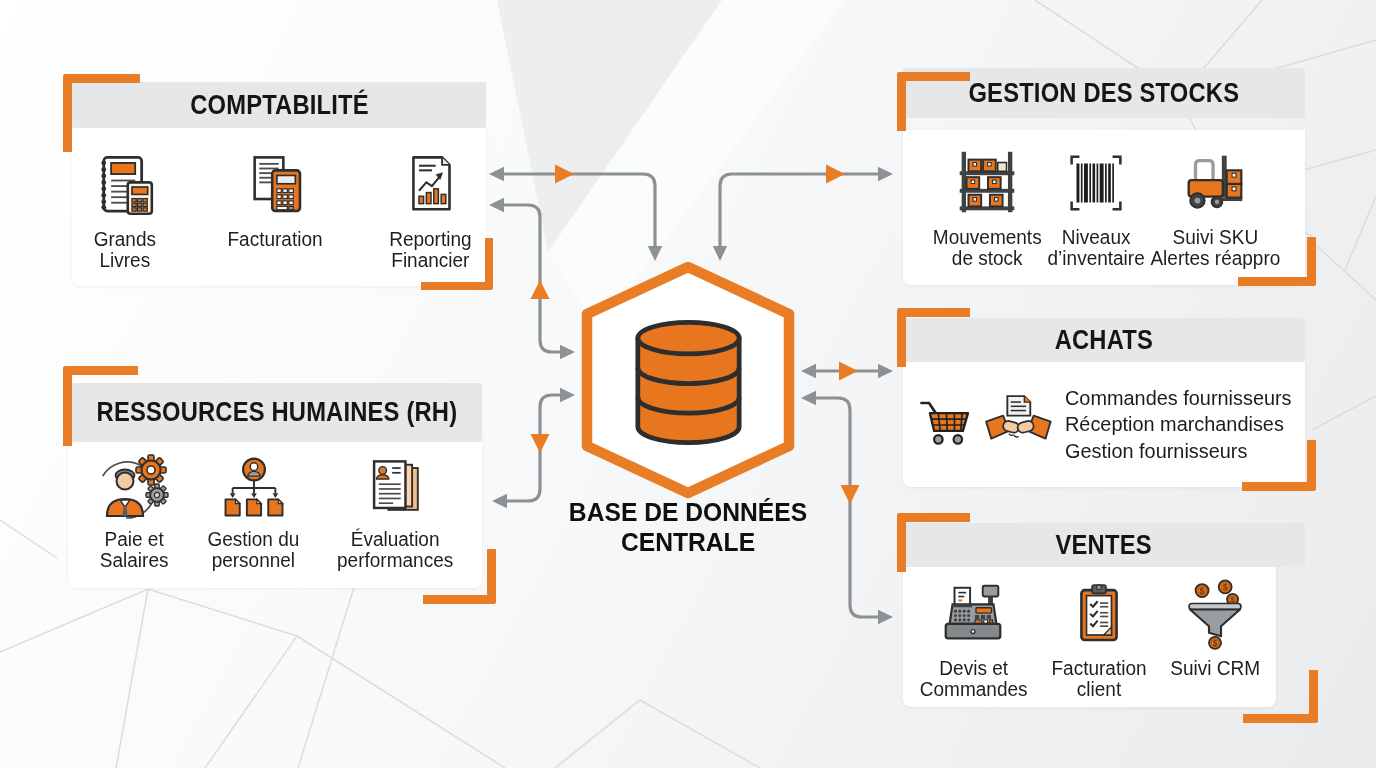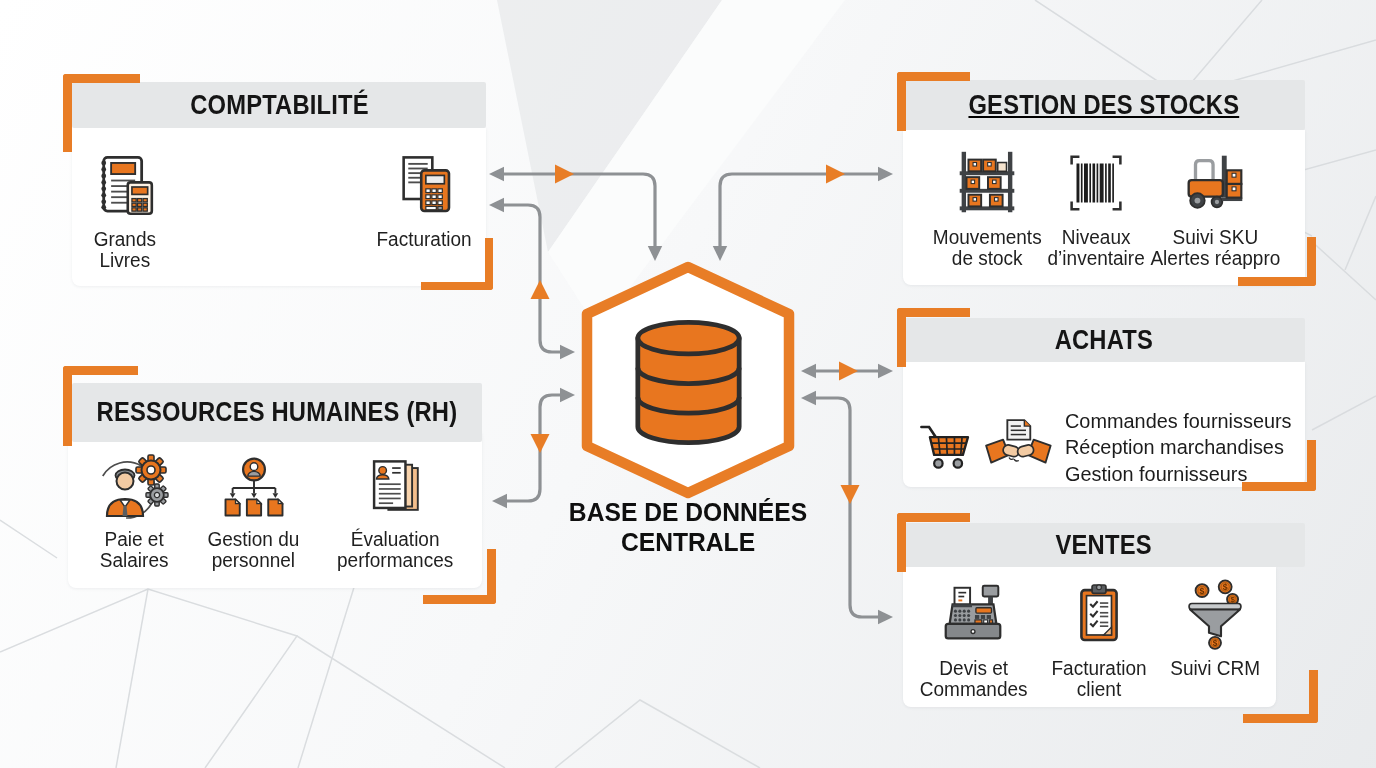--- a/index.html
+++ b/index.html
@@ -150,20 +150,40 @@
             <rect x="42" y="55" width="4.8" height="4"></rect>
                 <rect x="48.5" y="55" width="4.8" height="4"></rect>
                 <rect x="55" y="55" width="4.8" height="4"></rect>
             <rect x="42" y="61" width="11.3" height="3.6"></rect>
           </g>
           <rect x="55" y="61" width="4.8" height="3.6" fill="#9A9DA0" stroke="#2e2e2e" stroke-width="1.3"></rect>
         </svg>
           </div>
         <div class="item-label">Facturation</div>
       </div>
+      <div class="item">
+        <div class="icn-wrap">
+            <svg width="74" height="74" viewBox="0 0 80 80">
+          <path d="M21 8 h31 l8 8 v48 h-39 z" fill="#fff" stroke="#2e2e2e" stroke-width="2.8" stroke-linejoin="round"></path>
+          <path d="M52 8 v8 h8" fill="#EDEDED" stroke="#2e2e2e" stroke-width="2"></path>
+          <line x1="27" y1="17" x2="45" y2="17" stroke="#2e2e2e" stroke-width="2.2"></line>
+          <line x1="27" y1="22" x2="41" y2="22" stroke="#2e2e2e" stroke-width="2.2"></line>
+          <polyline points="27,44 35,35 41,39 50,28" fill="none" stroke="#2e2e2e" stroke-width="2.2"></polyline>
+          <polygon points="53,24 45,26.5 50,32.5" fill="#2e2e2e"></polygon>
+          <g fill="#E8761F" stroke="#2e2e2e" stroke-width="1.6">
+            <rect x="27" y="50" width="5" height="8"></rect>
+                <rect x="35" y="46" width="5" height="12"></rect>
+            <rect x="43" y="42" width="5" height="16"></rect>
+                <rect x="51" y="48" width="5" height="10"></rect>
+          </g>
+        </svg>
+          </div>
+        <div class="item-label">Reporting
+Financier</div>
+      </div>
     </div>
     <div class="bk-br" style="left:421px;top:238px;width:64px;height:44px;"></div>
   </div>
 
   <div>
     <div class="bk-tl" style="left:63px;top:366px;width:66px;height:71px;"></div>
     <div class="bar" style="left:72px;top:383px;width:410px;height:59px;">
       <span class="title">RESSOURCES HUMAINES (RH)</span>
     </div>
     <div class="panel" style="left:68px;top:428px;width:414px;height:160px;padding:16px 10px 0;justify-content:space-around;border-radius:8px;">
@@ -259,21 +279,21 @@
           </div>
         <div class="item-label">Évaluation
 performances</div>
       </div>
     </div>
     <div class="bk-br" style="left:423px;top:549px;width:64px;height:46px;border-width:9px;"></div>
   </div>
 
   <div>
     <div class="bk-tl" style="left:897px;top:72px;width:64px;height:50px;"></div>
-    <div class="bar" style="left:903px;top:80px;width:402px;height:50px;text-decoration:underline;">
+    <div class="bar" style="left:903px;top:68px;width:402px;height:50px;">
       <span class="title">GESTION DES STOCKS</span>
     </div>
     <div class="panel" style="left:903px;top:130px;width:402px;height:155px;padding:12px 18px 0 24px;justify-content:center;">
       <div class="item">
         <div class="icn-wrap">
             <svg width="78" height="78" viewBox="0 0 80 80">
           <g fill="#3F4245">
             <rect x="14" y="8" width="4.5" height="62"></rect>
                 <rect x="61.5" y="8" width="4.5" height="62"></rect>
             <rect x="12" y="28" width="56" height="4"></rect>
@@ -349,21 +369,21 @@
       </div>
     </div>
     <div class="bk-br" style="left:1238px;top:237px;width:69px;height:40px;border-width:9px;"></div>
   </div>
 
   <div>
     <div class="bk-tl" style="left:897px;top:308px;width:64px;height:50px;"></div>
     <div class="bar" style="left:903px;top:318px;width:402px;height:44px;">
       <span class="title">ACHATS</span>
     </div>
-    <div class="panel" style="left:903px;top:362px;width:402px;height:125px;align-items:flex-end;padding:0 6px 0 10px;">
+    <div class="panel" style="left:903px;top:362px;width:402px;height:125px;align-items:center;padding:0 6px 0 10px;">
       <svg width="76" height="76" viewBox="0 0 80 80">
         <path d="M10 14 h9 l8 12" fill="none" stroke="#222" stroke-width="3.2" stroke-linecap="round"></path>
         <polygon points="20,26 65,26 59,47 25,47" fill="#E8761F" stroke="#222" stroke-width="2.8" stroke-linejoin="round"></polygon>
         <g stroke="#222" stroke-width="2">
           <line x1="30" y1="26" x2="32" y2="47"></line>
             <line x1="39.5" y1="26" x2="40.5" y2="47"></line>
           <line x1="49" y1="26" x2="49" y2="47"></line>
             <line x1="58" y1="26" x2="56.5" y2="47"></line>
           <line x1="21.5" y1="33" x2="63" y2="33"></line>
             <line x1="23.5" y1="40" x2="61" y2="40"></line>

